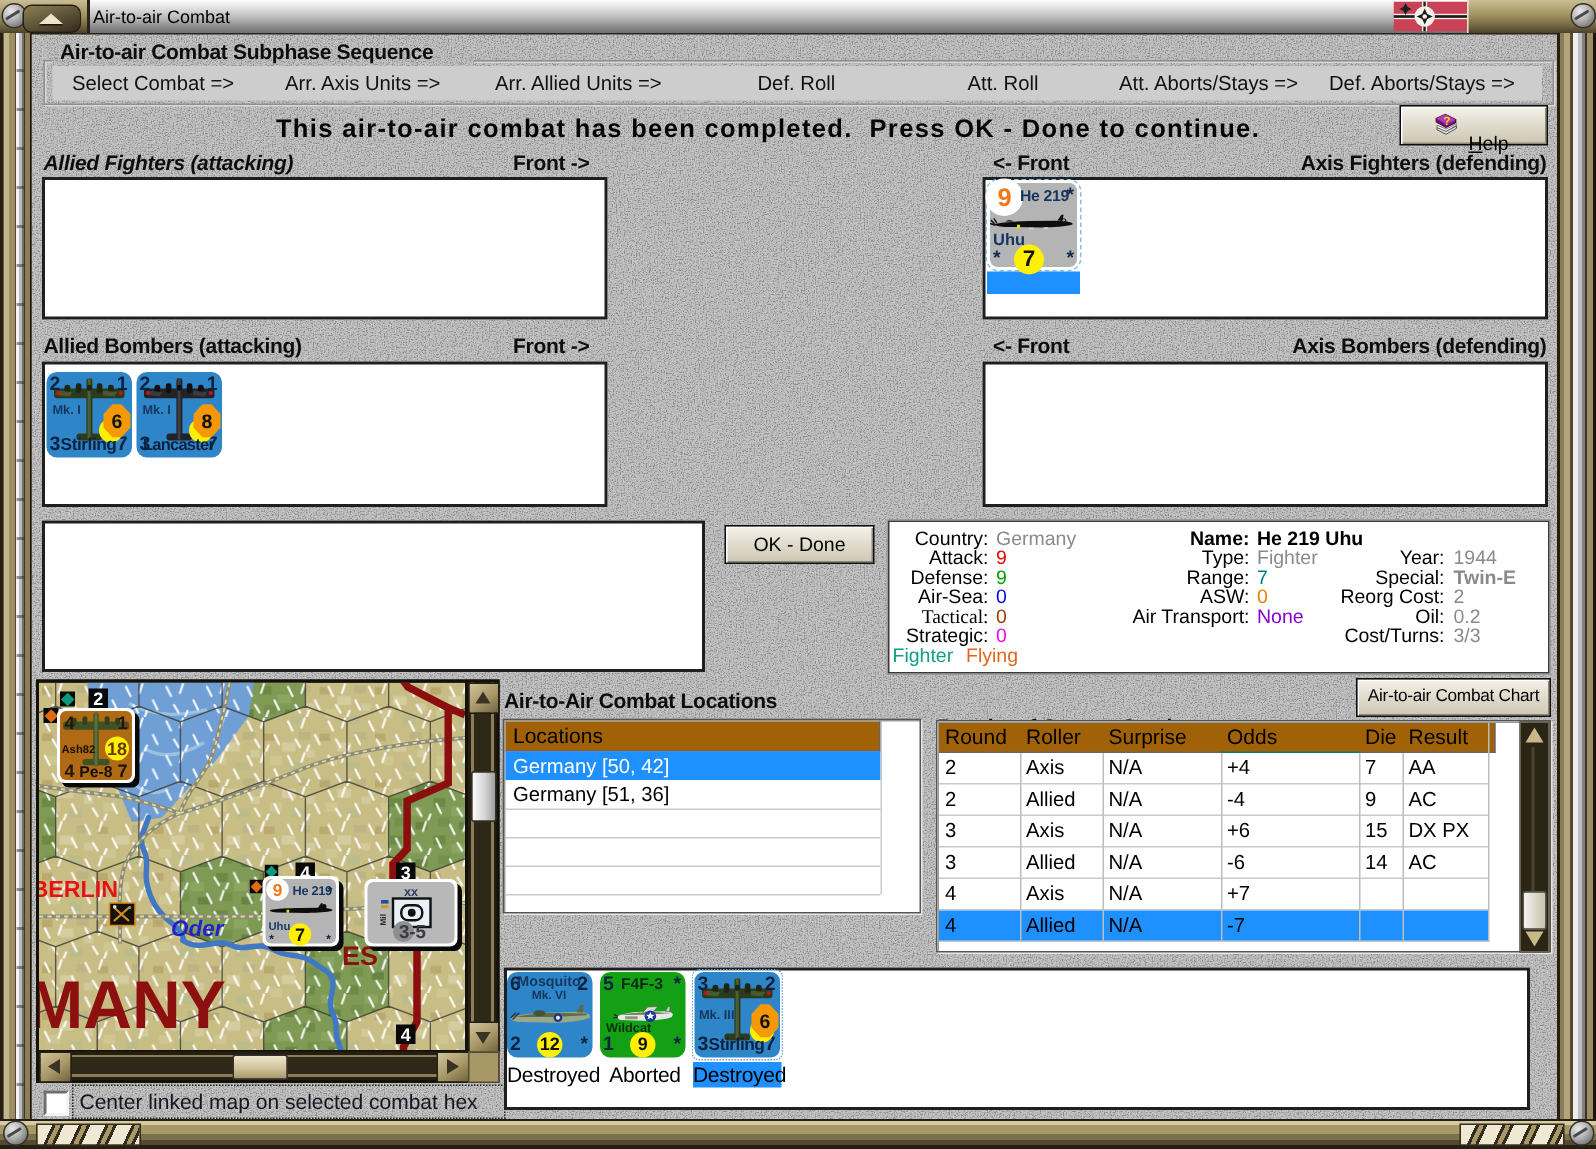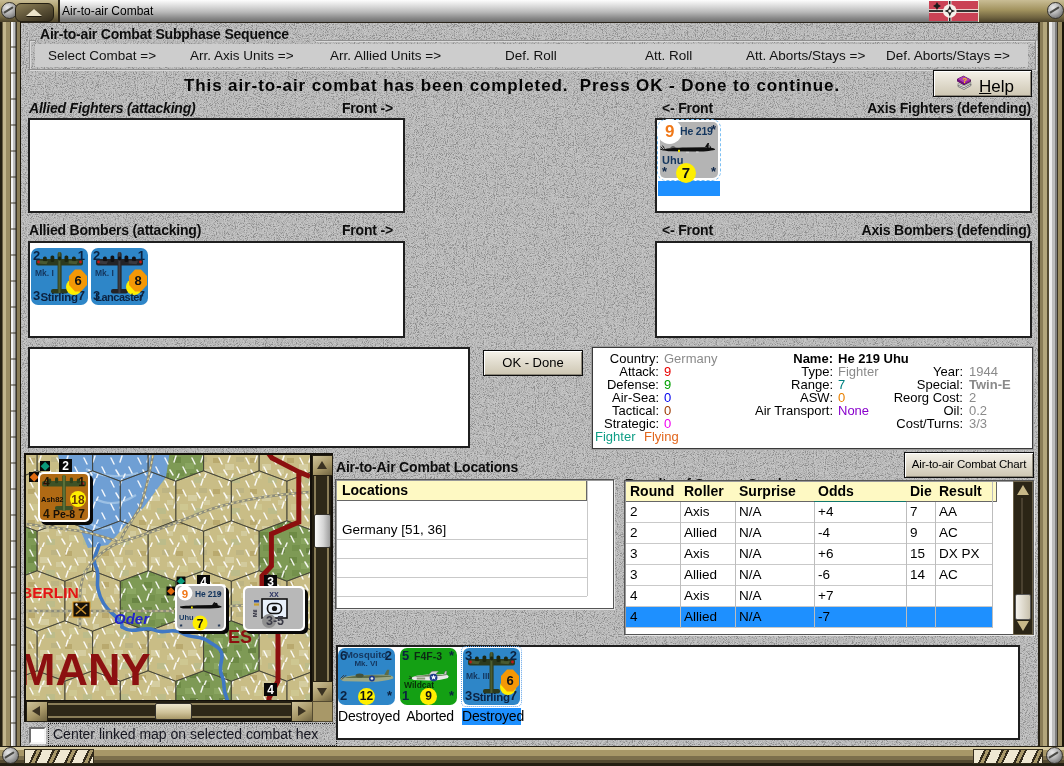--- a/index.html
+++ b/index.html
@@ -54,21 +54,21 @@
   #groupbox:before{content:"";position:absolute;left:0;top:0;width:5px;height:1px;background:#8f8f8f;box-shadow:0 1px 0 #d9d9d9;}
   #groupbox:after{content:"";position:absolute;left:286px;top:0;right:0;height:1px;background:#8f8f8f;box-shadow:0 1px 0 #d9d9d9;}
   #grouptitle{left:36px;top:26px;padding:0 4px;font-size:14px;}
   #phasestrip{left:35px;top:44px;width:993px;height:23px;background:#cdcdcd;}
   .phase{top:4px;font-size:13.5px;color:#111;white-space:nowrap;}
   #message{left:174px;top:74px;width:676px;text-align:center;font-size:17px;font-weight:bold;color:#050505;letter-spacing:.9px;white-space:pre;}
   
   #unitpanel{left:571px;top:325px;width:439px;height:100px;background:#fff;border:1px solid #3a3a3a;box-shadow:0 0 0 1px #9b9b9b;}
   .fld{position:absolute;font-size:13px;line-height:13px;white-space:nowrap;}
   
-  .grid-hdr{background:#fef9c3;font-weight:bold;color:#000;}
+  .grid-hdr{background:#a16207;font-weight:normal;color:#000;}
   .selrow{background:#1e90ff;color:#fff;}
   .rrow{left:1px;width:366px;height:20px;border-bottom:1px solid #c9c9c9;font-size:13.5px;color:#000;}
   .rc{position:absolute;top:0;padding-left:4px;line-height:20px;white-space:nowrap;}
   
   #res-sb{left:992px;top:459px;width:18px;height:152px;background:#2b2516;border:1px solid #6a6048;}
   .sbbtn{background:linear-gradient(145deg,#cfc39a 0%,#a89868 55%,#6f6340 100%);border:1px solid #241f12;}
   .tri{width:0;height:0;position:absolute;}
   
   #cbx{left:8px;top:705px;width:13px;height:13px;background:#fff;
     border-top:2px solid #6e6e6e;border-left:2px solid #6e6e6e;
@@ -120,21 +120,21 @@
 
     <div class="btn3d abs" style="left:912px;top:48px;width:97px;height:25px;">
       <svg width="18" height="17" style="position:absolute;left:21px;top:4px;">
         <polygon points="3,11.5 9,14.5 16,10.5 16,9 9,12.5 3,10" fill="#e0e0e0" stroke="#444" stroke-width="0.6"></polygon>
         <polygon points="3,10 9,12.5 16,8.5 16,7.5 9,11 3,8.5" fill="#fff" stroke="#555" stroke-width="0.5"></polygon>
         <polygon points="2.5,4 8.5,1.2 15.5,4.8 15.5,6.6 9,9.8 2.5,6.2" fill="#93189a" stroke="#38063c" stroke-width="0.8"></polygon>
         <polygon points="2.5,4 8.5,1.2 15.5,4.8 9,7.8" fill="#ae3cb4"></polygon>
         <polygon points="2.5,4 2.5,6.2 9,9.8 9,7.8" fill="#70107a"></polygon>
         <text x="9.6" y="8" font-size="8" font-weight="bold" fill="#ffd800" text-anchor="middle">?</text>
       </svg>
-      <span style="position:absolute;left:45px;top:6px;font-size:17px;"><u>H</u><span>elp</span></span>
+      <span style="position:absolute;left:45px;top:17px;font-size:13px;"><u>H</u><span>elp</span></span>
     </div>
 
     <div class="lbl abs" style="left:8px;top:78px;font-style:italic;">Allied Fighters (attacking)</div>
     <div class="lbl abs" style="left:321px;top:78px;">Front -&gt;</div>
     <div class="lbl abs" style="left:641px;top:78px;">&lt;- Front</div>
     <div class="lbl abs" style="left:1010px;top:78px;transform:translateX(-100%);">Axis Fighters (defending)</div>
 
     <div class="whitebox abs" style="left:7px;top:96px;width:377px;height:95px;"></div>
     <div class="whitebox abs" style="left:634px;top:96px;width:377px;height:95px;"></div>
 
@@ -150,21 +150,21 @@
     <div class="btn3d abs" style="left:462px;top:328px;width:98px;height:24px;font-size:13px;line-height:23px;">OK - Done</div>
     <div id="unitpanel" class="abs">
       <div class="fld" style="top:4px;right:373px;">Country:</div>
       <div class="fld" style="top: 4px; left: 71px; color: rgb(138, 138, 138);">Germany</div>
       <div class="fld" style="top:17px;right:373px;">Attack:</div>
       <div class="fld" style="top: 17px; left: 71px; color: rgb(232, 0, 0);">9</div>
       <div class="fld" style="top:30px;right:373px;">Defense:</div>
       <div class="fld" style="top: 30px; left: 71px; color: rgb(0, 160, 0);">9</div>
       <div class="fld" style="top:43px;right:373px;">Air-Sea:</div>
       <div class="fld" style="top: 43px; left: 71px; color: rgb(0, 0, 238);">0</div>
-      <div class="fld" style="top:56px;right:373px;">Tactical:</div>
+      <div class="fld" style="top:56px;right:373px;font-family:Liberation Serif, serif;">Tactical:</div>
       <div class="fld" style="top: 56px; left: 71px; color: rgb(156, 56, 0);">0</div>
       <div class="fld" style="top:69px;right:373px;">Strategic:</div>
       <div class="fld" style="top: 69px; left: 71px; color: rgb(240, 0, 240);">0</div>
 
       <div class="fld" style="top:4px;right:199px;font-weight:bold;">Name:</div>
       <div class="fld" style="top:4px;left:245px;font-weight:bold;">He 219 Uhu</div>
       <div class="fld" style="top:17px;right:199px;">Type:</div>
       <div class="fld" style="top: 17px; left: 245px; color: rgb(138, 138, 138);">Fighter</div>
       <div class="fld" style="top:30px;right:199px;">Range:</div>
       <div class="fld" style="top: 30px; left: 245px; color: rgb(0, 128, 128);">7</div>
@@ -449,20 +449,21 @@
         </div>
       </div>
       <div class="abs" style="left:286px;top:246px;width:19px;height:19px;background:#a89868;border:1px solid #544a31;"></div>
     </div>
     <div id="cbx" class="abs"></div>
     <div id="cbx-label" class="abs">Center linked map on selected combat hex</div>
 
     <div class="lbl abs" style="left:315px;top:437px;">Air-to-Air Combat Locations</div>
     <div class="abs" style="left:314px;top:457px;width:277px;height:128px;background:#fff;border:1px solid #555;box-shadow:inset 1px 1px 0 #999,1px 1px 0 #e7e7e7;">
       <div class="abs grid-hdr" style="left:1px;top:1px;width:244px;height:19px;border:1px solid #666;border-left:none;border-top:none;font-size:14px;padding-left:5px;line-height:18px;">Locations</div>
+      <div class="abs selrow" style="left:1px;top:21px;width:245px;height:19px;font-size:13.5px;padding-left:5px;line-height:19px;">Germany [50, 42]</div>
       <div class="abs" style="left:1px;top:40px;width:245px;height:19px;font-size:13.5px;padding-left:5px;line-height:20px;color:#000;border-bottom:1px solid #c9c9c9;">Germany [51, 36]</div>
       <div class="abs" style="left:1px;top:59px;width:250px;height:19px;border-bottom:1px solid #c9c9c9;"></div>
       <div class="abs" style="left:1px;top:78px;width:250px;height:19px;border-bottom:1px solid #c9c9c9;"></div>
       <div class="abs" style="left:1px;top:97px;width:250px;height:19px;border-bottom:1px solid #c9c9c9;"></div>
       <div class="abs" style="left:251px;top:1px;width:1px;height:115px;background:#c9c9c9;"></div>
     </div>
 
     <div class="lbl abs" style="left:604px;top:454px;">Results of Current Combat</div>
     <div class="btn3d abs" style="left:883px;top:430px;width:128px;height:24px;font-size:11.5px;line-height:23px;letter-spacing:-.2px;">Air-to-air Combat Chart</div>
     <div class="abs" style="left:603px;top:458px;width:408px;height:153px;background:#fff;border:1px solid #555;box-shadow:inset 1px 1px 0 #999,1px 1px 0 #e7e7e7;">

